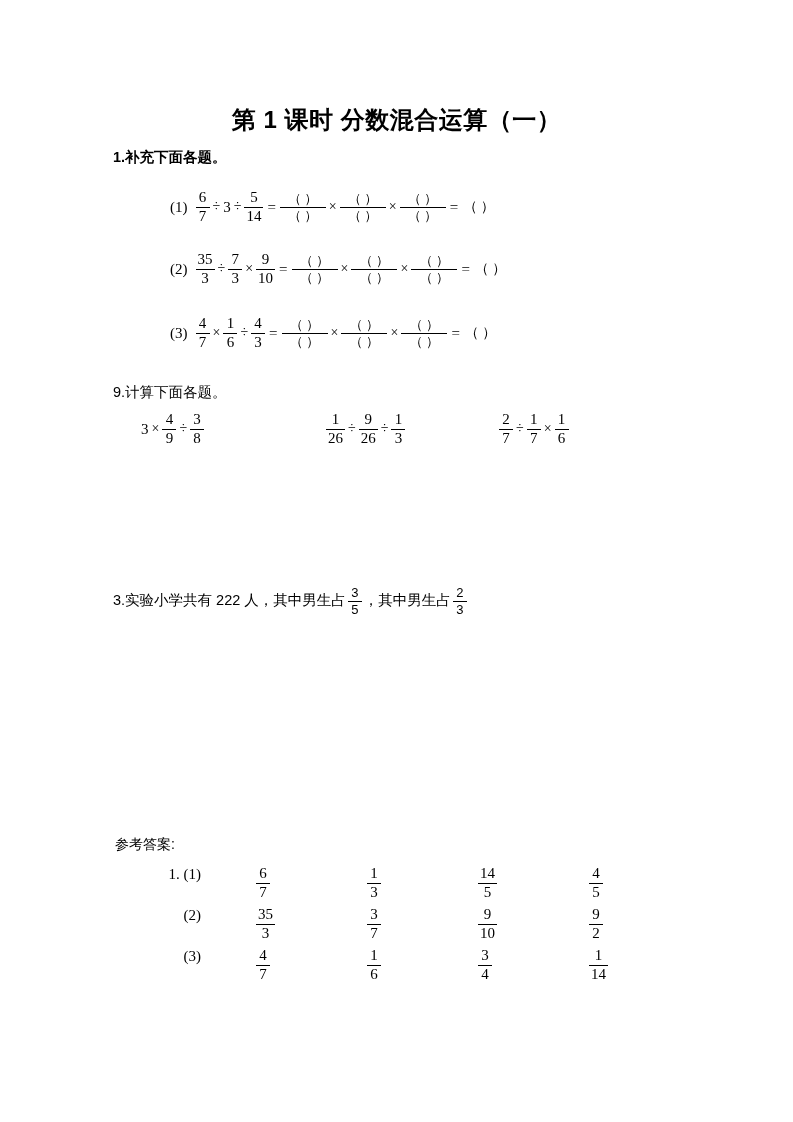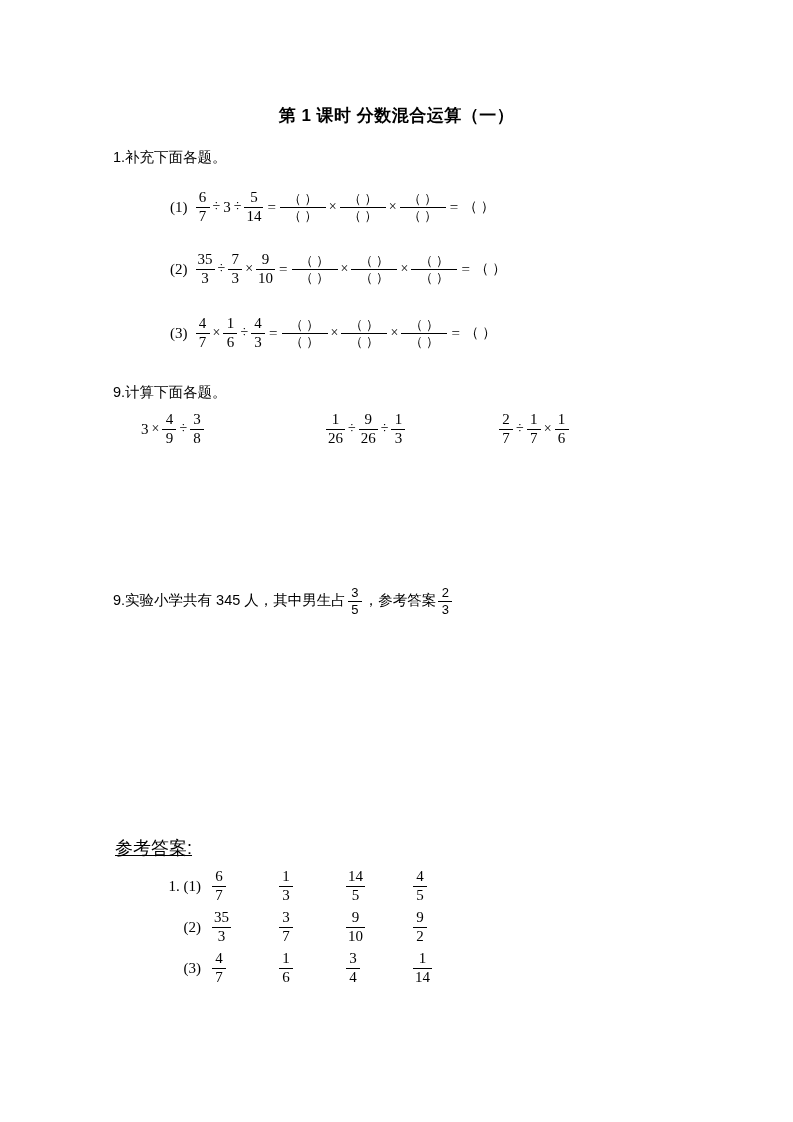--- a/index.html
+++ b/index.html
@@ -23,33 +23,33 @@
     background: #ffffff;
   }
 
   
   .title {
     position: absolute;
     left: 0;
     top: 104px;
     width: 793px;
     text-align: center;
-    font-size: 17px;
+    font-size: 24px;
     font-weight: bold;
     letter-spacing: 0.5px;
   }
 
   
   .prompt {
     position: absolute;
     left: 113px;
     font-size: 14.5px;
     white-space: nowrap;
   }
-  #prompt-1 { top: 148px; }
+  #prompt-1 { top: 148px; font-weight: bold; }
   #prompt-2 { top: 383px; }
 
   
   .mathline {
     position: absolute;
     display: flex;
     align-items: center;
     font-family: "Liberation Serif", "DejaVu Serif", serif;
     font-size: 15px;
     white-space: nowrap;
@@ -129,32 +129,32 @@
   .para .run {
     display: inline-flex;
     align-items: center;
   }
 
   
   #answers-heading {
     position: absolute;
     left: 115px;
     top: 836px;
-    font-size: 18px;
-    text-decoration: underline;
+    font-size: 14px;
   }
   .ans-grid {
     position: absolute;
     left: 145px;
     top: 866px;
   }
   .ans-row {
     display: flex;
-    align-items: center;
+    align-items: flex-start;
     height: 41px;
+    gap: 44px;
   }
   .ans-rowlabel {
     font-family: "Liberation Serif", "DejaVu Serif", serif;
     font-size: 15px;
     width: 66px;
     text-align: right;
     padding-right: 10px;
     box-sizing: border-box;
     white-space: nowrap;
   }
@@ -341,27 +341,27 @@
       </span>
       <span class="op">×</span>
       <span class="frac">
         <span class="num">1</span>
         <span class="bar"></span>
         <span class="den">6</span>
       </span>
     </div>
 
   <div class="para" id="q3-para"><span class="run">
-        <span>9.实验小学共有 345 人，其中男生占</span>
+        <span>3.实验小学共有 222 人，其中男生占</span>
         <span class="frac inline">
           <span class="num">3</span>
           <span class="bar"></span>
           <span class="den">5</span>
         </span>
-        <span>，参考答案</span>
+        <span>，其中男生占</span>
         <span class="frac inline">
           <span class="num">2</span>
           <span class="bar"></span>
           <span class="den">3</span>
         </span>
       </span><br></div>
 
   <div id="answers-heading">参考答案:</div>
   <div class="ans-grid" id="answer-grid">
       <div class="ans-row">

